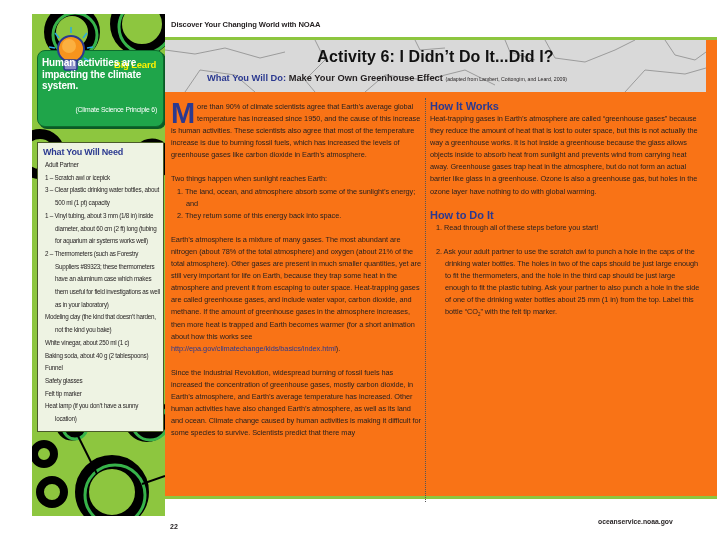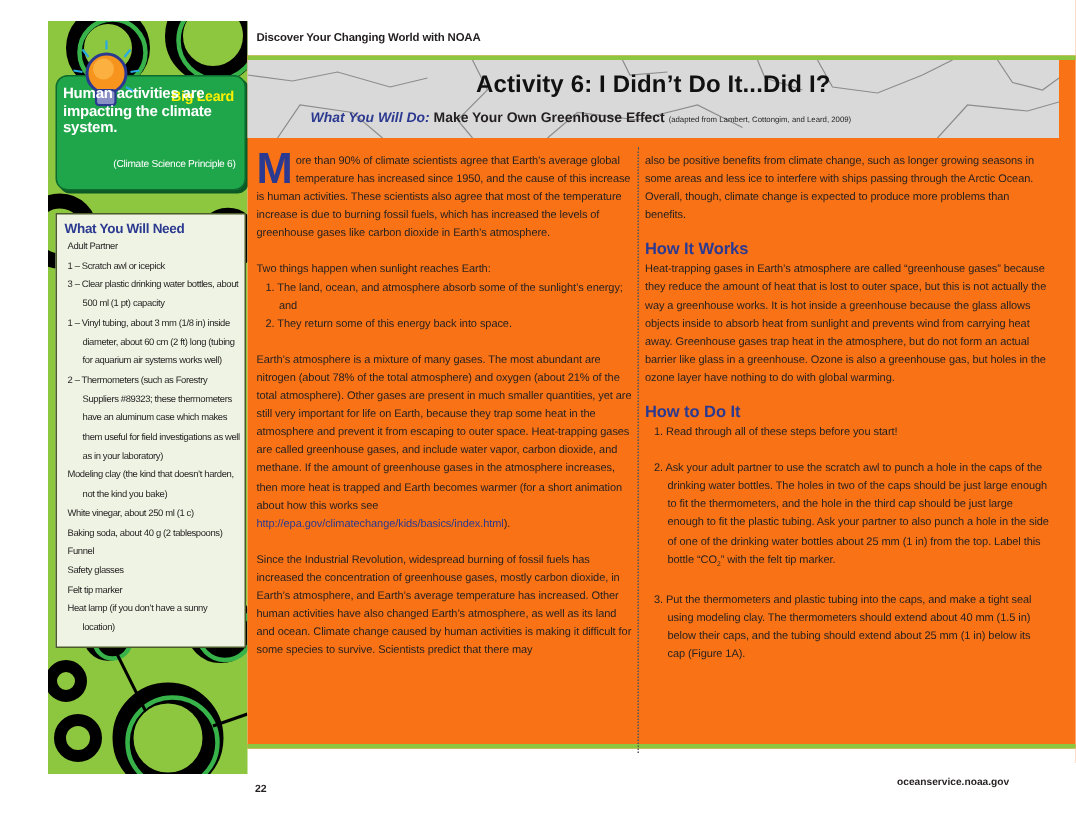--- a/index.html
+++ b/index.html
@@ -71,21 +71,21 @@
   }
   .banner svg { position: absolute; left: 0; top: 0; }
   .banner .activity-title {
     position: absolute; left: 0; width: 541px; top: 8px; text-align: center;
     font-size: 16px; font-weight: bold; color: #111111; letter-spacing: 0.1px;
   }
   .banner .subtitle {
     position: absolute; left: 42px; top: 33px; white-space: nowrap;
     font-size: 9.3px; font-weight: bold; color: #231f20;
   }
-  .banner .subtitle .lead { color: #2b3990; font-style: italic; }
+  .banner .subtitle .lead { color: #2b3990; }
   .banner .subtitle .adapt { font-size: 5.2px; font-weight: normal; }
 
   
   .col {
     position: absolute; top: 61px; font-size: 7.35px; line-height: 12.1px;
     color: #231f20; letter-spacing: -0.05px;
   }
   .col-left { left: 6px; width: 252px; }
   .col-right { left: 265px; width: 270px; }
   .divider {
@@ -215,26 +215,24 @@
       <li>1. The land, ocean, and atmosphere absorb some of the sunlight’s energy; and</li>
       <li>2. They return some of this energy back into space.</li>
     </ol>
     <p>
       <span>Earth’s atmosphere is a mixture of many gases. The most abundant are nitrogen (about 78% of the total atmosphere) and oxygen (about 21% of the total atmosphere). Other gases are present in much smaller quantities, yet are still very important for life on Earth, because they trap some heat in the atmosphere and prevent it from escaping to outer space. Heat-trapping gases are called greenhouse gases, and include water vapor, carbon dioxide, and methane. If the amount of greenhouse gases in the atmosphere increases, then more heat is trapped and Earth becomes warmer (for a short animation about how this works see </span><a class="link">http://epa.gov/climatechange/kids/basics/index.html</a><span>).</span>
     </p>
     <p>Since the Industrial Revolution, widespread burning of fossil fuels has increased the concentration of greenhouse gases, mostly carbon dioxide, in Earth’s atmosphere, and Earth’s average temperature has increased. Other human activities have also changed Earth’s atmosphere, as well as its land and ocean. Climate change caused by human activities is making it difficult for some species to survive. Scientists predict that there may</p>
   </div>
 
   <div class="col col-right">
-    <p>also be positive benefits from climate change, such as longer growing seasons in some areas and less ice to interfere with ships passing through the Arctic Ocean. Overall, though, climate change is expected to produce more problems than benefits.</p>
     <h4>How It Works</h4>
     <p>Heat-trapping gases in Earth’s atmosphere are called “greenhouse gases” because they reduce the amount of heat that is lost to outer space, but this is not actually the way a greenhouse works. It is hot inside a greenhouse because the glass allows objects inside to absorb heat from sunlight and prevents wind from carrying heat away. Greenhouse gases trap heat in the atmosphere, but do not form an actual barrier like glass in a greenhouse. Ozone is also a greenhouse gas, but holes in the ozone layer have nothing to do with global warming.</p>
     <h4>How to Do It</h4>
     <ol class="steps">
       <li>1. Read through all of these steps before you start!</li>
       <li><span>2. Ask your adult partner to use the scratch awl to punch a hole in the caps of the drinking water bottles. The holes in two of the caps should be just large enough to fit the thermometers, and the hole in the third cap should be just large enough to fit the plastic tubing. Ask your partner to also punch a hole in the side of one of the drinking water bottles about 25 mm (1 in) from the top. Label this bottle “CO</span><sub>2</sub><span>” with the felt tip marker.</span></li>
-      <li>3. Put the thermometers and plastic tubing into the caps, and make a tight seal using modeling clay. The thermometers should extend about 40 mm (1.5 in) below their caps, and the tubing should extend about 25 mm (1 in) below its cap (Figure 1A).</li>
     </ol>
   </div>
 </div>
 
 <div class="page-num">22</div>
 <div class="site">oceanservice.noaa.gov</div>
 
 </body></html>

